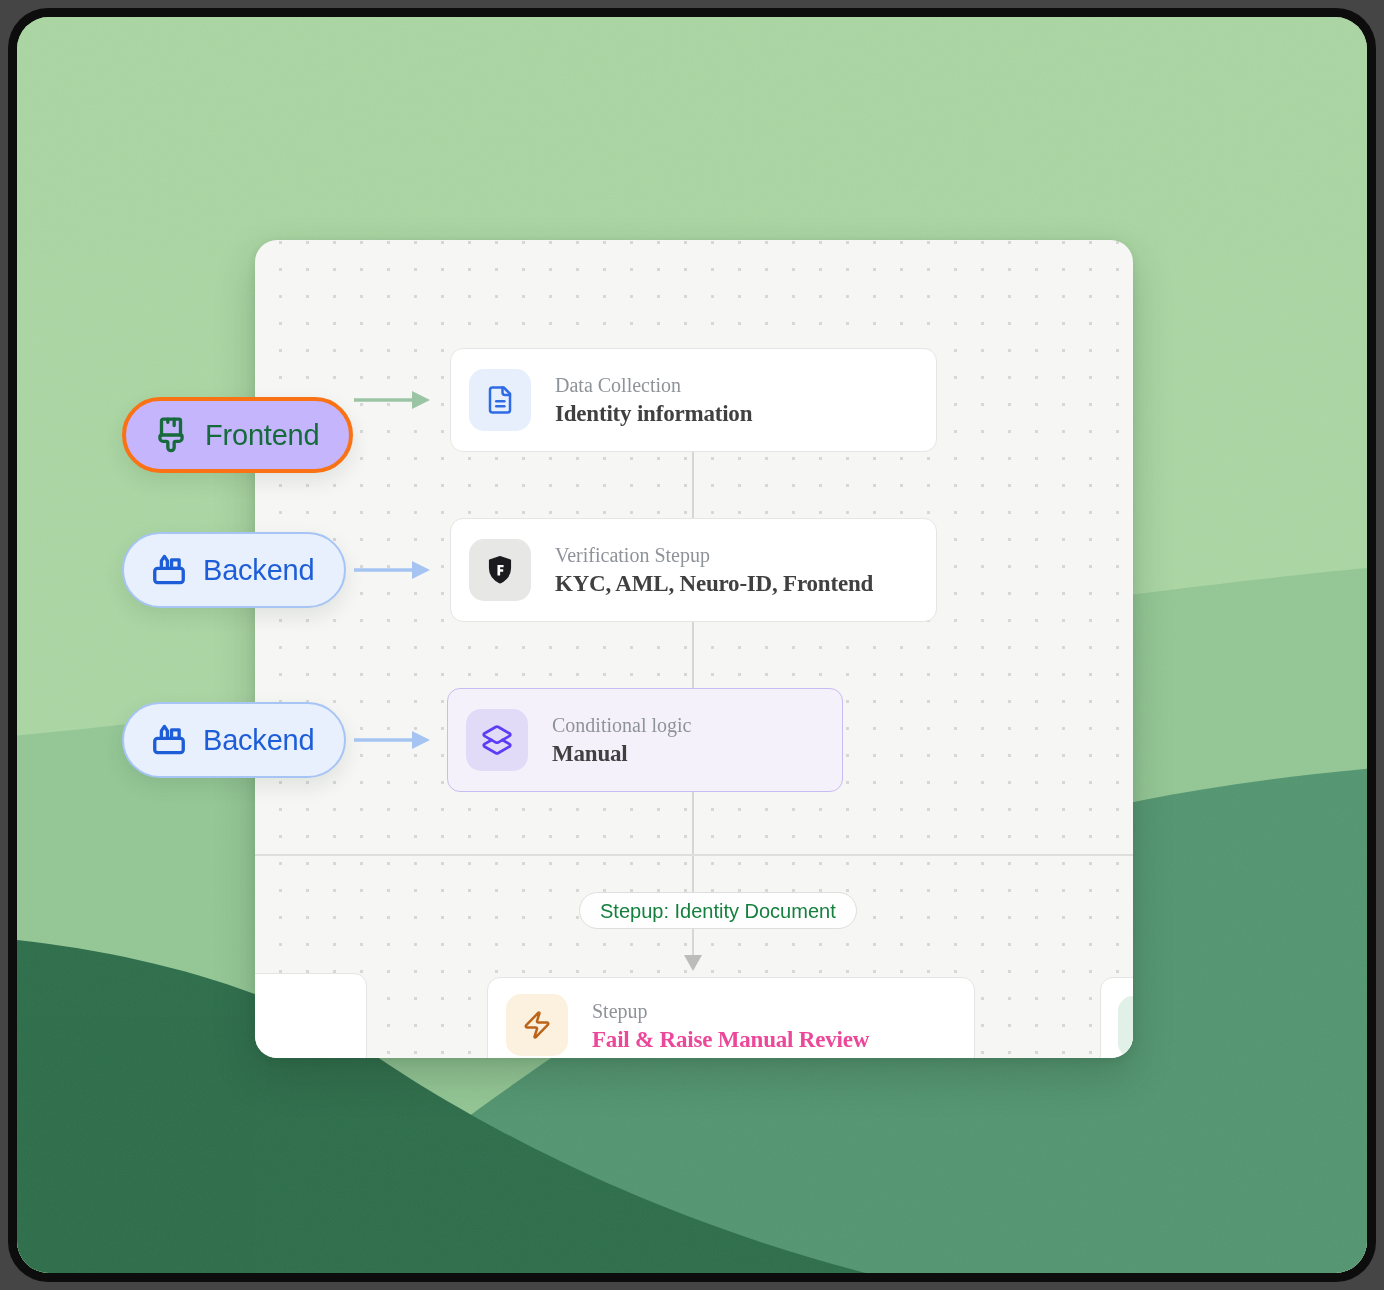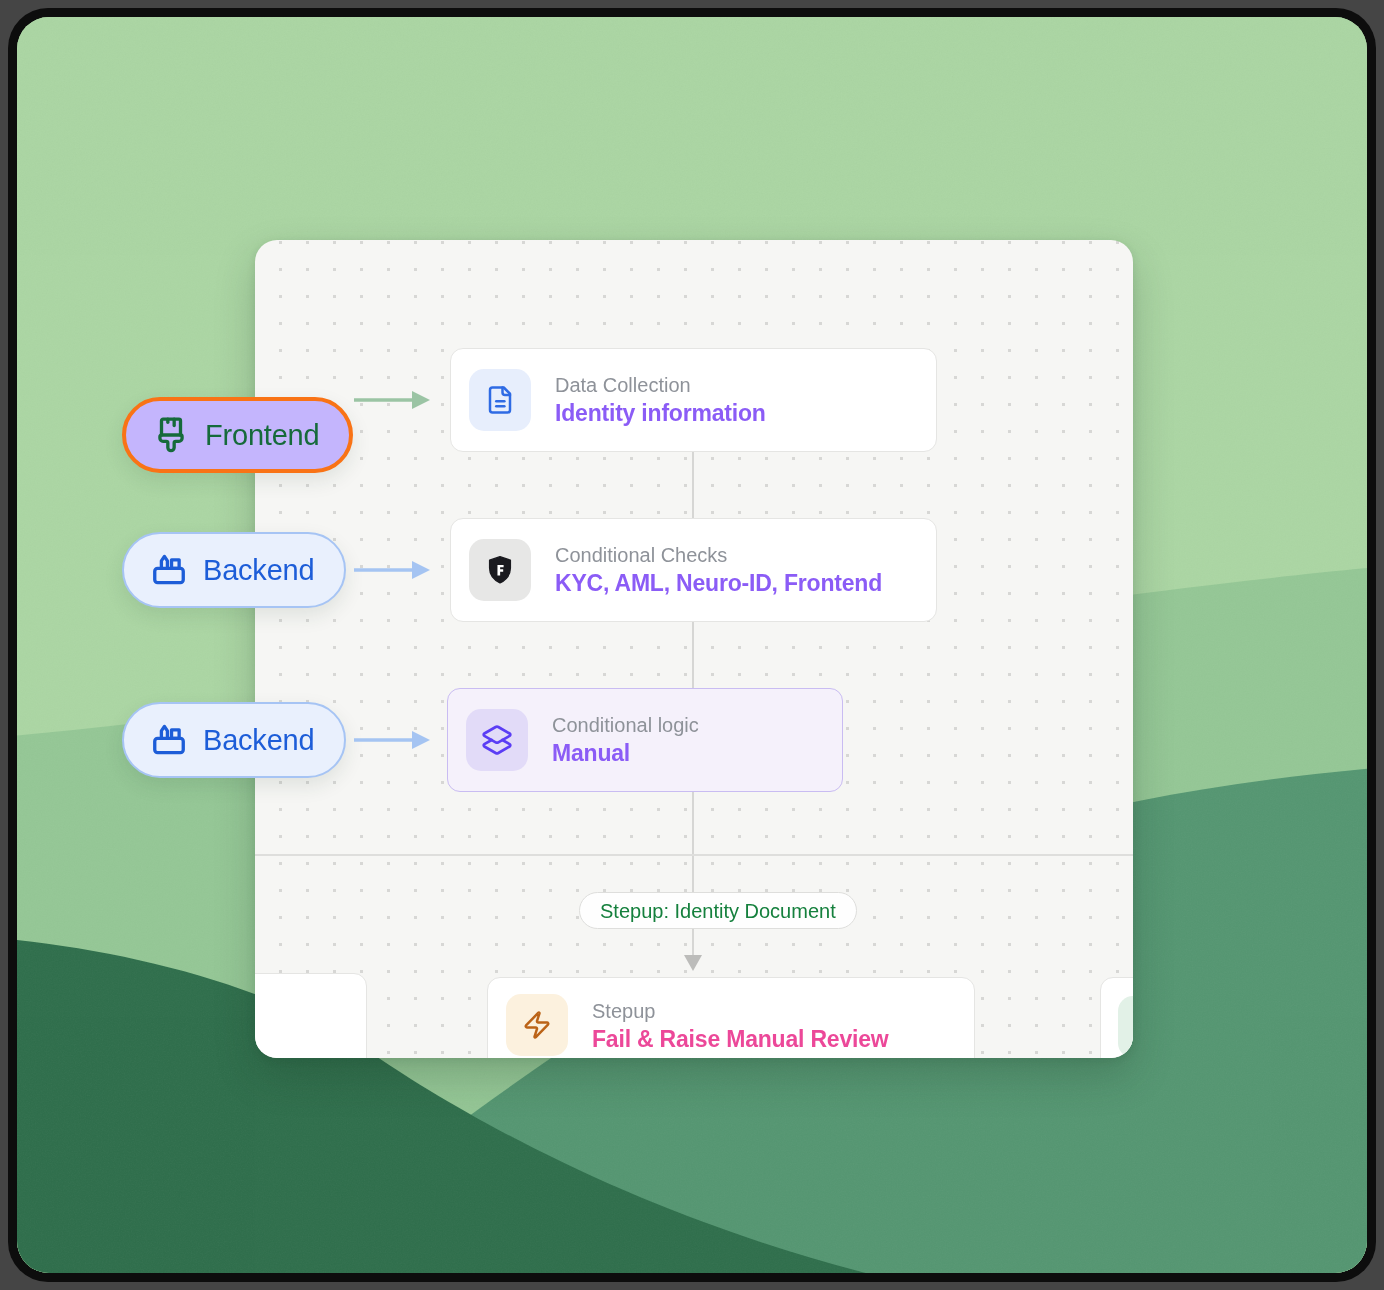--- a/index.html
+++ b/index.html
@@ -31,23 +31,23 @@
   .vseg{position:absolute;width:2px;background:#d6d6d4;}
   .node{
     position:absolute;display:flex;align-items:center;gap:24px;
     background:#ffffff;border:1.5px solid #e5e5e3;border-radius:13px;
     padding-left:18px;box-sizing:border-box;
   }
   .node .icon-sq{
     width:62px;height:62px;border-radius:15px;flex:0 0 auto;
     display:flex;align-items:center;justify-content:center;
   }
-  .node .txt{display:flex;flex-direction:column;gap:5px;}
+  .node .txt{display:flex;flex-direction:column;gap:5px;font-family:Liberation Serif, serif;}
   .node .title{font-size:20px;color:#8e9299;line-height:1.1;}
-  .node .subtitle{font-size:23px;font-weight:700;color:#8b5cf6;line-height:1.1;letter-spacing:-.2px;}
+  .node .subtitle{font-size:23px;font-weight:700;color:#404040;line-height:1.1;letter-spacing:-.2px;}
   .node.purple{background:#f5f1fb;border-color:#c9bcf2;}
   .icon-blue{background:#e7eefc;}
   .icon-gray{background:#e7e7e6;}
   .icon-purple{background:#e2dbf8;}
   .icon-amber{background:#fcf1de;}
   .icon-mint{background:#e2f1e7;}
   .subtitle.amber{color:#ec4899;}
   .edge-label{
     position:absolute;background:#fefefe;border:1.5px solid #dededc;
     border-radius:19px;height:37px;line-height:37px;padding:0 20px;
@@ -112,21 +112,21 @@
   </div>
 
   <div class="node" style="left:195px;top:278px;width:487px;height:104px;">
     <div class="icon-sq icon-gray">
       <svg width="32" height="32" viewBox="0 0 24 24">
         <path d="M12 2 L19.8 4.6 V10.5 C19.8 15.4 16.8 19.3 12 21.7 C7.2 19.3 4.2 15.4 4.2 10.5 V4.6 Z" fill="#1a1a1f" stroke="#1a1a1f" stroke-width="1" stroke-linejoin="round"></path>
         <path d="M10.1 16.2V8.2h4.6v1.8h-2.6v1.5h2.3v1.8h-2.3v2.9z" fill="#ffffff"></path>
       </svg>
     </div>
     <div class="txt">
-      <span class="title">Conditional Checks</span>
+      <span class="title">Verification Stepup</span>
       <span class="subtitle">KYC, AML, Neuro-ID, Frontend</span>
     </div>
   </div>
 
   <div class="node purple" style="left:192px;top:448px;width:396px;height:104px;">
     <div class="icon-sq icon-purple">
       <svg width="32" height="32" viewBox="0 0 24 24" fill="none" stroke="#5b3df5" stroke-width="2" stroke-linecap="round" stroke-linejoin="round">
         <path d="M16.02 12l5.48 3.13a1 1 0 0 1 0 1.74L13 21.74a2 2 0 0 1-2 0l-8.5-4.87a1 1 0 0 1 0-1.74L7.98 12"></path>
         <path d="M13 13.74a2 2 0 0 1-2 0L2.5 8.87a1 1 0 0 1 0-1.74L11 2.26a2 2 0 0 1 2 0l8.5 4.87a1 1 0 0 1 0 1.74Z"></path>
       </svg>

